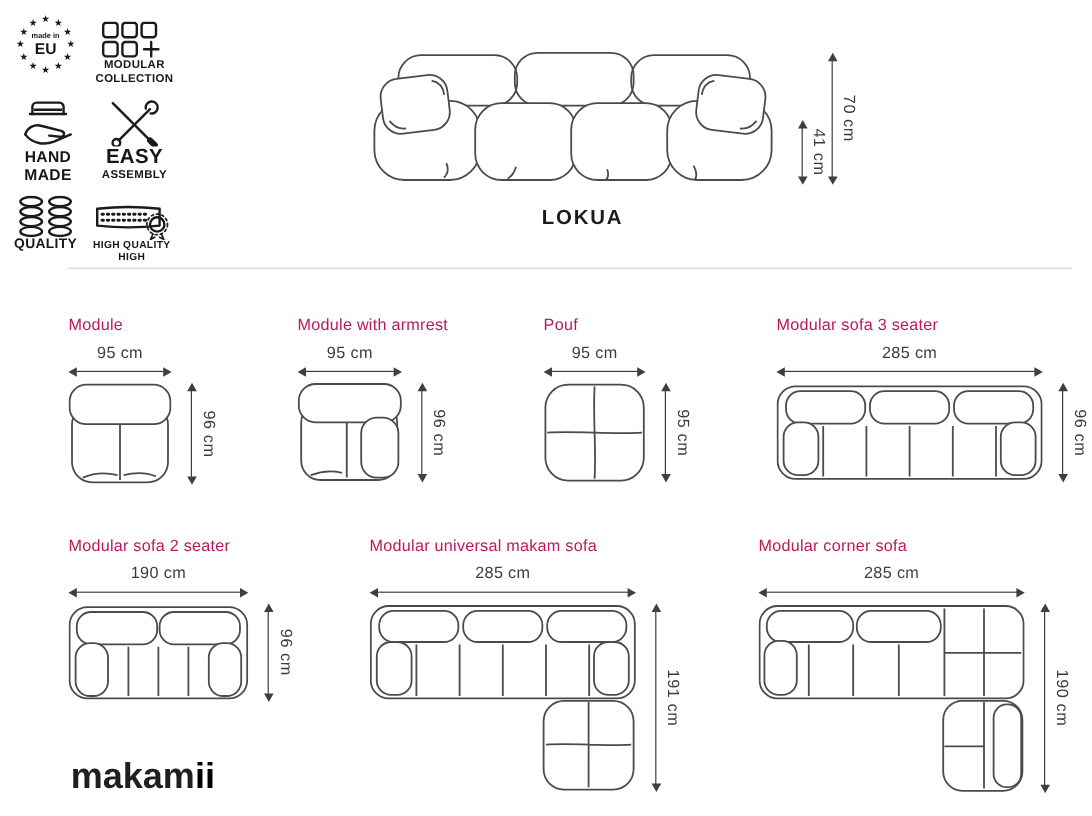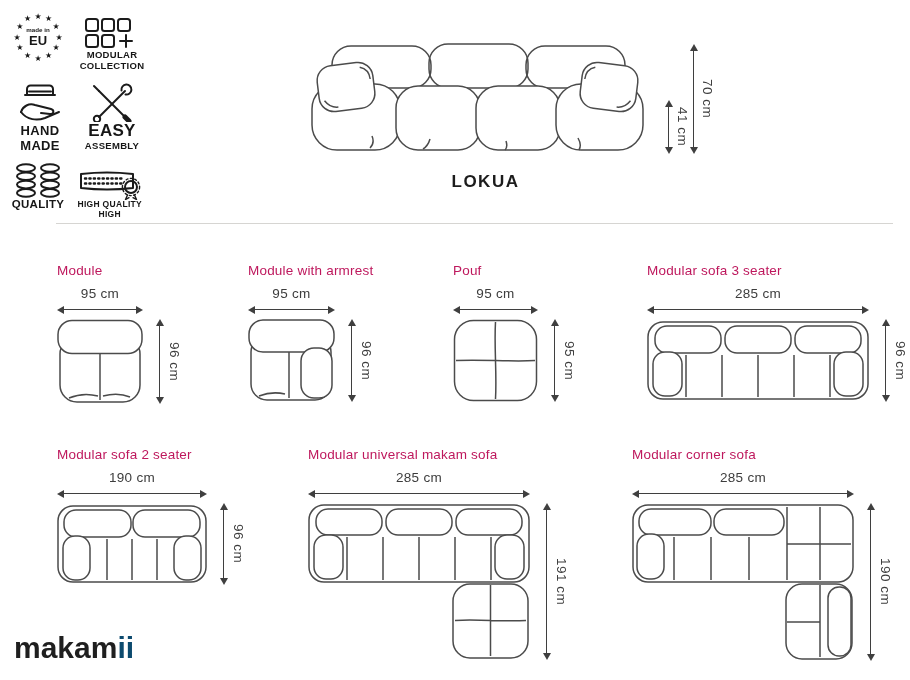--- a/index.html
+++ b/index.html
@@ -32,22 +32,22 @@
   .vlabel{position:absolute;display:flex;align-items:center;justify-content:center;
           writing-mode:vertical-rl;text-orientation:mixed;font-size:13.5px;color:#3d3d3d;letter-spacing:.5px;}
 
   .diag{position:absolute;}
   .diag .t{position:absolute;left:0;top:0;font-size:13.5px;color:#be185d;white-space:nowrap;letter-spacing:.2px;}
 
   .product-name{position:absolute;left:318px;top:172px;width:335px;text-align:center;
                 font-size:17px;font-weight:bold;letter-spacing:1.5px;color:#1c1c1c;}
 
   .logo{position:absolute;left:14px;top:631px;font-size:30px;font-weight:bold;letter-spacing:0;}
-  .logo .m1{color:#1f1f1f;}
-  .logo .m2{color:#0c4a6e;}
+  .logo .m1{color:#1f1f1f;margin-left:45px;}
+  .logo .m2{color:#000000;}
 </style>
 </head>
 <body>
 
 <div class="abs" style="left:0;top:0;width:910px;height:680px;">
 
   <div class="badge" style="left:12px;top:11px;width:52px;">
     <svg width="52" height="52" viewBox="0 0 52 52">
       <g fill="#161616" font-size="8" text-anchor="middle" dominant-baseline="central">
         <text x="26" y="5">★</text>

